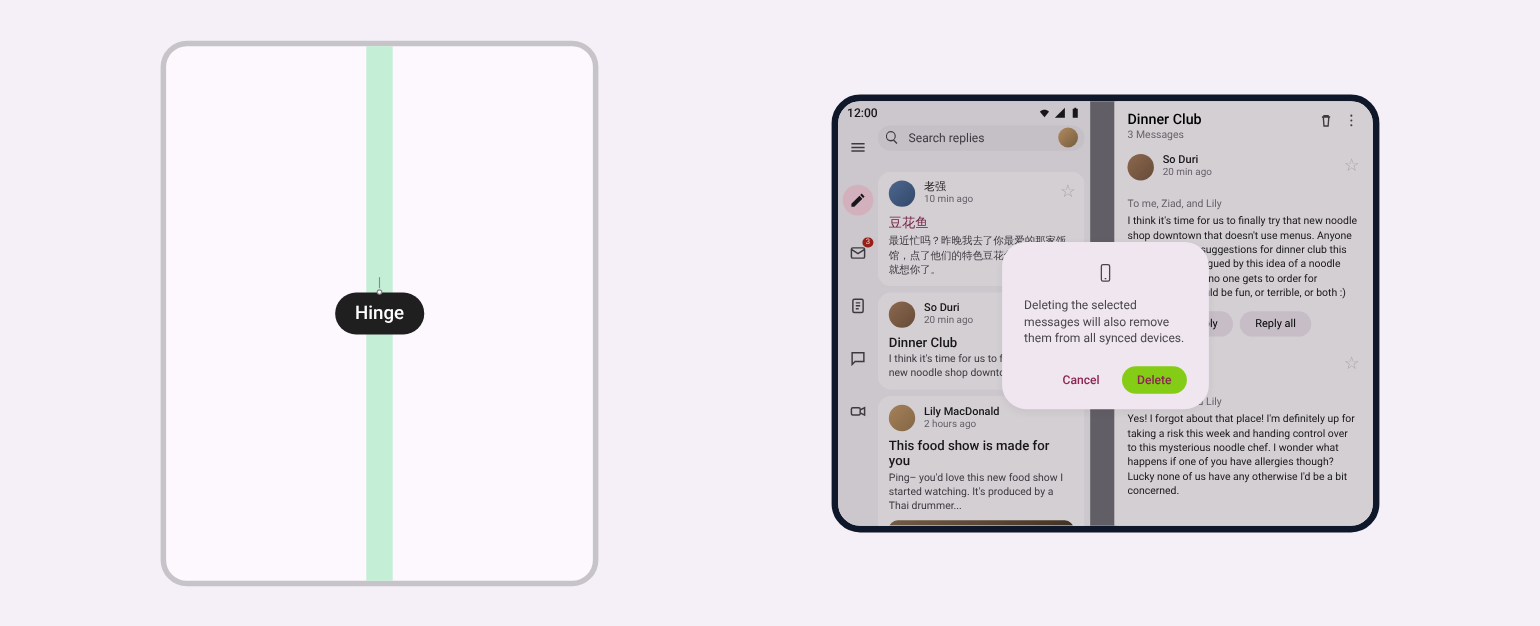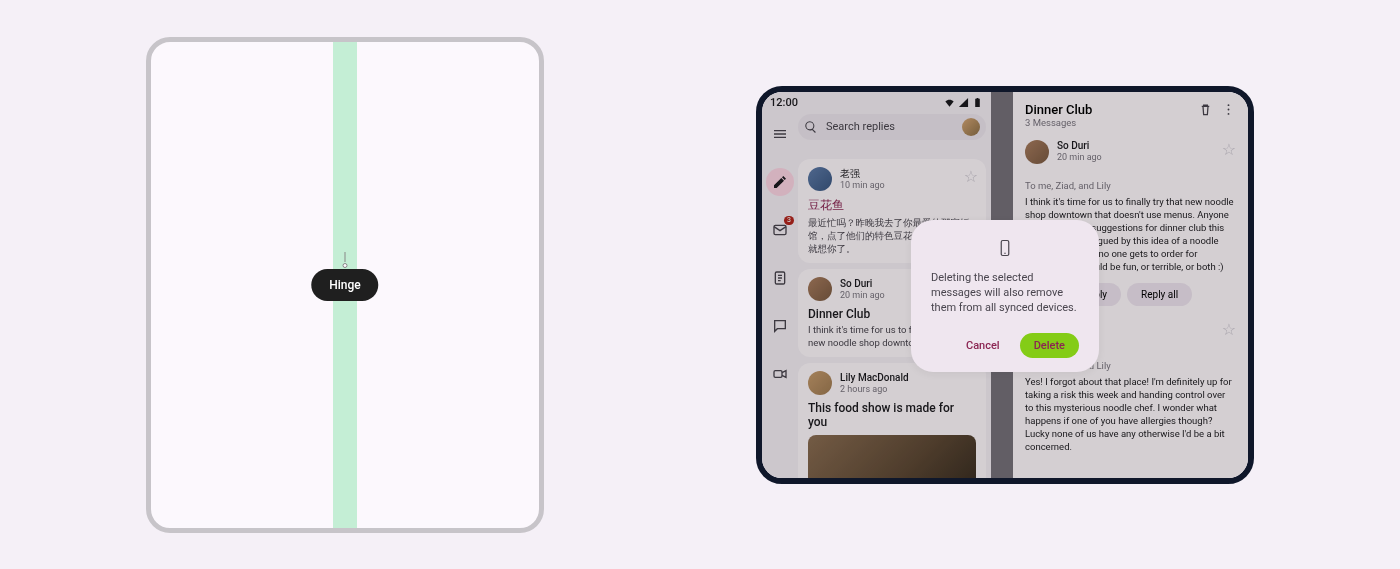--- a/index.html
+++ b/index.html
@@ -1,21 +1,21 @@
 <!DOCTYPE html>
 <html><head>
 <meta charset="utf-8">
 <style>
 *{box-sizing:border-box;margin:0;padding:0;font-family:Roboto,Arial,sans-serif}
 body{background:#f5f0f7;width:1400px;height:569px;display:flex;align-items:center;justify-content:space-around;padding:0 40px}
 
 .fold-device{width:398px;height:496px;border:5px solid #c7c4c9;border-radius:24px;background:#fcf8fd;position:relative;display:flex}
 .fold-half{flex:1}
 .fold-hinge{width:24px;background:#c4eed5;height:100%}
-.hinge-pill{position:absolute;left:50%;top:50%;transform:translate(-50%,-50%);background:#1f1f1f;color:#fff;font-size:12px;font-weight:500;padding:9px 18px;border-radius:20px}
+.hinge-pill{position:absolute;left:50%;top:50%;transform:translate(-50%,-50%);background:#1f1f1f;color:#fff;font-size:17px;font-weight:500;padding:9px 18px;border-radius:20px}
 .hinge-dash{position:absolute;left:50%;top:210px;width:1px;height:10px;background:#888;transform:translateX(-50%)}
 .hinge-dot{position:absolute;left:50%;top:221px;width:5px;height:5px;border:1px solid #888;border-radius:50%;transform:translateX(-50%);background:#fcf8fd}
 
 .device{width:498px;height:398px;border:6px solid #0f172a;border-radius:26px;background:#f3edf3;position:relative;overflow:hidden}
 .scrim{position:absolute;inset:0;background:rgba(0,0,0,0.16)}
 .split-hinge{position:absolute;left:229px;width:24px;top:0;bottom:0;background:#757079}
 .pane{position:absolute;top:0;bottom:0;overflow:hidden}
 .pane-left{left:0;width:229px;background:#f3edf3}
 .pane-right{right:0;width:235px;background:#fdf7fb}
 
@@ -171,20 +171,21 @@
         </div>
         <div class="card">
           <div class="row">
               <span class="av av-c"></span>
               <div>
                 <div class="sender">Lily MacDonald</div>
                 <div class="time">2 hours ago</div>
               </div>
             </div>
           <div class="subject">This food show is made for you</div>
+          <div class="preview">Ping– you'd love this new food show I started watching. It's produced by a Thai drummer...</div>
           <div class="thumb"></div>
         </div>
       </div>
     </div>
   </div>
 
   <div class="pane pane-right">
     <div class="detail-head">
       <div>
         <div class="detail-title">Dinner Club</div>

